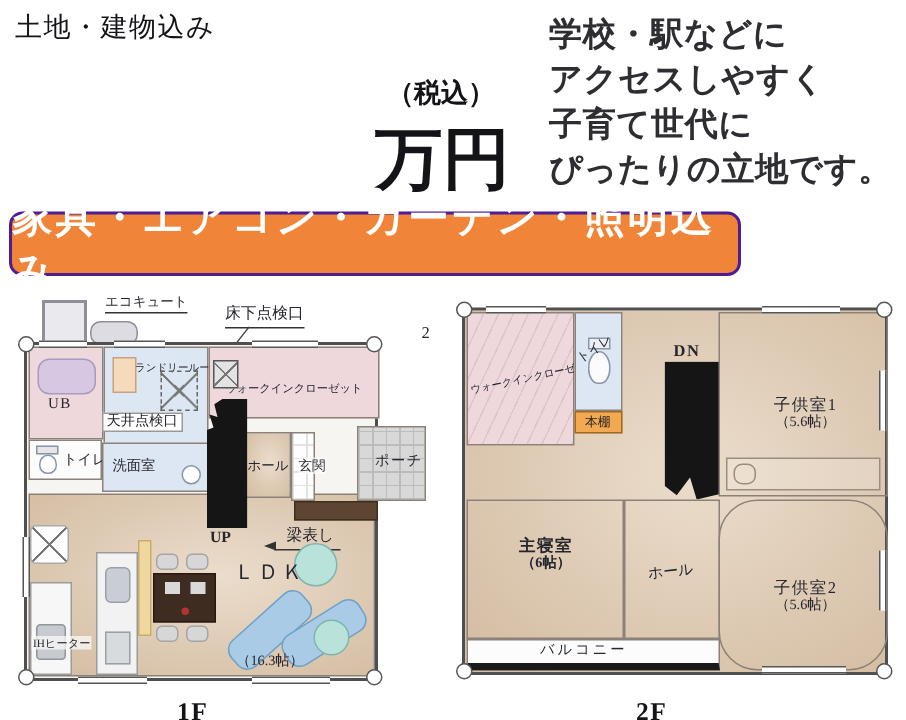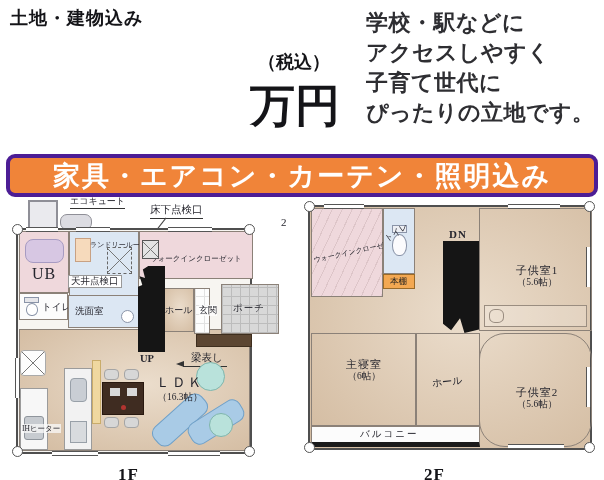--- a/index.html
+++ b/index.html
@@ -1,28 +1,28 @@
 <!DOCTYPE html>
 <html><head>
 <meta charset="utf-8">
 <style>
   html,body{margin:0;padding:0;}
   .page{position:relative;width:604px;height:480px;background:#FFFFFF;overflow:hidden;
         font-family:"Liberation Serif","DejaVu Serif",serif;color:#1C1C22;}
   .abs{position:absolute;box-sizing:border-box;}
   
-  .tochi{left:10px;top:6px;font-size:18px;font-weight:bold;letter-spacing:1px;color:#141418;}
+  .tochi{left:10px;top:6px;font-size:18px;font-weight:normal;letter-spacing:1px;color:#141418;}
   .price{left:5px;top:20px;font-size:104px;line-height:1;font-weight:600;letter-spacing:-3px;color:#141418;}
   .tax{left:258px;top:50px;font-size:18px;font-weight:bold;color:#141418;}
   .unit{left:250px;top:76px;font-size:45px;font-weight:bold;color:#141418;}
   .catch{left:366px;top:8px;width:236px;font-size:22px;font-weight:600;line-height:30px;
          letter-spacing:0.5px;color:#2E2E32;}
   
-  .banner{left:6px;top:141px;width:592px;height:43px;background:#F08439;border:4px solid #4c1d95;
-          border-radius:9px;display:flex;align-items:center;justify-content:center;margin-top:13px;}
+  .banner{left:6px;top:141px;width:488px;height:43px;background:#F08439;border:2px solid #4c1d95;
+          border-radius:9px;display:flex;align-items:center;justify-content:center;}
   .banner span{font-family:"Liberation Sans","DejaVu Sans",sans-serif;font-weight:bold;
                font-size:27px;letter-spacing:2px;color:#FFFFFF;}
   
   .planbody{border:2.5px solid #4F4F4F;background:#F7F5F1;}
   .room{position:absolute;box-sizing:border-box;border:1px solid #8B8178;}
   .tan{background:radial-gradient(ellipse at 55% 45%, #EBDDCC 0%, #D5BEA4 90%);}
   .pink{background:#EFD8DC;}
   .blue{background:#DCE7F3;}
   .rlabel{position:absolute;font-family:"Liberation Serif","DejaVu Serif",serif;color:#26262E;
           line-height:1.2;text-align:center;white-space:nowrap;}
@@ -69,21 +69,21 @@
 
     <div class="rlabel underline" style="left:142px;top:8px;font-size:10.5px;">床下点検口</div>
     <div class="abs" style="left:152px;top:20px;width:1px;height:18px;background:#444;transform:rotate(38deg);"></div>
 
     <div class="abs planbody" style="left:8px;top:32px;width:236px;height:226px;">
 
       <div class="room tan" style="left:1px;top:99px;width:231px;height:122px;"></div>
 
       <div class="room pink" style="left:1px;top:1px;width:50px;height:62px;">
         <div class="abs" style="left:5px;top:7px;width:39px;height:24px;background:#D7C7E3;border:1px solid #A79BC2;border-radius:8px;"></div>
-        <div class="rlabel" style="left:12px;top:32px;font-size:16px;letter-spacing:1px;">UB</div>
+        <div class="rlabel" style="left:12px;top:32px;font-size:10px;letter-spacing:1px;">UB</div>
       </div>
 
       <div class="room blue" style="left:51px;top:1px;width:70px;height:72px;">
         <div class="abs" style="left:5px;top:6px;width:16px;height:24px;background:#F6DABC;border:1px solid #C8A183;"></div>
         <div class="rlabel" style="left:20px;top:9px;font-size:7px;">ランドリールーム</div>
       </div>
 
       <div class="room pink" style="left:121px;top:1px;width:114px;height:48px;">
         <div class="rlabel" style="left:10px;top:22px;font-size:7.5px;">ウォークインクローゼット</div>
       </div>
@@ -104,21 +104,21 @@
       </div>
 
       <div class="room tan" style="left:145px;top:58px;width:31px;height:44px;">
         <div class="rlabel" style="left:1px;top:16px;font-size:9px;">ホール</div>
       </div>
 
       <div class="room grid-white" style="left:176px;top:58px;width:16px;height:46px;">
         <div class="rlabel" style="left:4px;top:16px;font-size:9px;background:rgba(255,255,255,0.7);">玄関</div>
       </div>
 
-      <div class="room grid-grey" style="left:203px;top:54px;width:58px;height:50px;">
+      <div class="room grid-grey" style="left:220px;top:54px;width:46px;height:50px;">
         <div class="rlabel" style="left:11px;top:18px;font-size:9.5px;letter-spacing:1px;">ポーチ</div>
       </div>
 
       <div class="abs" style="left:178px;top:104px;width:56px;height:13px;background:#5C4632;border:1px solid #3E2E1E;"></div>
 
       <div class="abs" style="left:120px;top:36px;width:27px;height:86px;background:#151515;clip-path:polygon(38% 0,100% 0,100% 100%,0 100%,0 24%,16% 22%,6% 12%,26% 14%,18% 4%);"></div>
       <div class="rlabel" style="left:122px;top:123px;font-size:10.5px;font-weight:bold;">UP</div>
 
       <div class="rlabel underline" style="left:165px;top:122px;font-size:10.5px;padding:0 4px 1px 8px;font-family:Liberation Mono, monospace;">梁表し</div>
       <div class="abs" style="left:158px;top:131px;width:0;height:0;border-top:3.5px solid transparent;border-bottom:3.5px solid transparent;border-right:8px solid #333;"></div>
@@ -145,21 +145,21 @@
       <div class="abs" style="left:86px;top:187px;width:15px;height:11px;background:#D7D7D7;border:1px solid #A5A5A5;border-radius:4px;"></div>
       <div class="abs" style="left:106px;top:187px;width:15px;height:11px;background:#D7D7D7;border:1px solid #A5A5A5;border-radius:4px;"></div>
 
       <div class="abs" style="left:150px;top:158px;width:24px;height:64px;background:#A9CBE6;border:1.5px solid #6FA0C8;border-radius:9px;transform:rotate(48deg);"></div>
       <div class="abs" style="left:168px;top:180px;width:60px;height:24px;background:#A9CBE6;border:1.5px solid #6FA0C8;border-radius:9px;transform:rotate(-32deg);"></div>
       <div class="abs" style="left:178px;top:132px;width:29px;height:29px;background:#B9E2DB;border:1.5px solid #7FB5AC;border-radius:50%;"></div>
       <div class="abs" style="left:191px;top:183px;width:24px;height:24px;background:#B9E2DB;border:1.5px solid #7FB5AC;border-radius:50%;"></div>
 
       <div class="rlabel" style="left:124px;top:145px;width:76px;">
         <div style="font-size:14px;letter-spacing:2px;font-family:Liberation Mono, monospace;">ＬＤＫ</div>
-        <div style="font-size:9.5px;">（16.3帖）</div>
+        <div style="font-size:9.5px;margin-top:44px;">（16.3帖）</div>
       </div>
 
       <div class="win" style="left:8px;top:-3px;width:32px;"></div>
       <div class="win" style="left:58px;top:-3px;width:34px;"></div>
       <div class="win" style="left:150px;top:-3px;width:44px;"></div>
       <div class="win" style="left:34px;top:221px;width:46px;"></div>
       <div class="win" style="left:150px;top:221px;width:52px;"></div>
       <div class="winv" style="left:-3px;top:128px;height:40px;"></div>
       <div class="corner" style="left:-6px;top:-6px;"></div>
       <div class="corner" style="left:226px;top:-6px;"></div>
@@ -194,21 +194,21 @@
       <div class="room" style="left:169px;top:1px;width:113px;height:123px;">
         <div class="rlabel" style="left:17px;top:55px;width:80px;">
           <div style="font-size:11px;letter-spacing:1px;">子供室1</div>
           <div style="font-size:9.5px;">（5.6帖）</div>
         </div>
         <div class="abs" style="left:4px;top:96px;width:103px;height:22px;border:1px solid #9A8D80;background:rgba(255,255,255,0.18);">
           <div class="abs" style="left:4px;top:3px;width:15px;height:14px;border:1px solid #9A8D80;border-radius:40%;"></div>
         </div>
       </div>
 
-      <div class="room" style="left:1px;top:126px;width:105px;height:93px;">
+      <div class="room" style="left:1px;top:126px;width:105px;height:93px;font-weight:bold;">
         <div class="rlabel" style="left:22px;top:24px;width:60px;">
           <div style="font-size:11px;letter-spacing:1px;">主寝室</div>
           <div style="font-size:9.5px;">（6帖）</div>
         </div>
       </div>
 
       <div class="room" style="left:106px;top:126px;width:64px;height:93px;">
         <div class="rlabel" style="left:15px;top:42px;font-size:10px;transform:rotate(-6deg);">ホール</div>
       </div>
 

